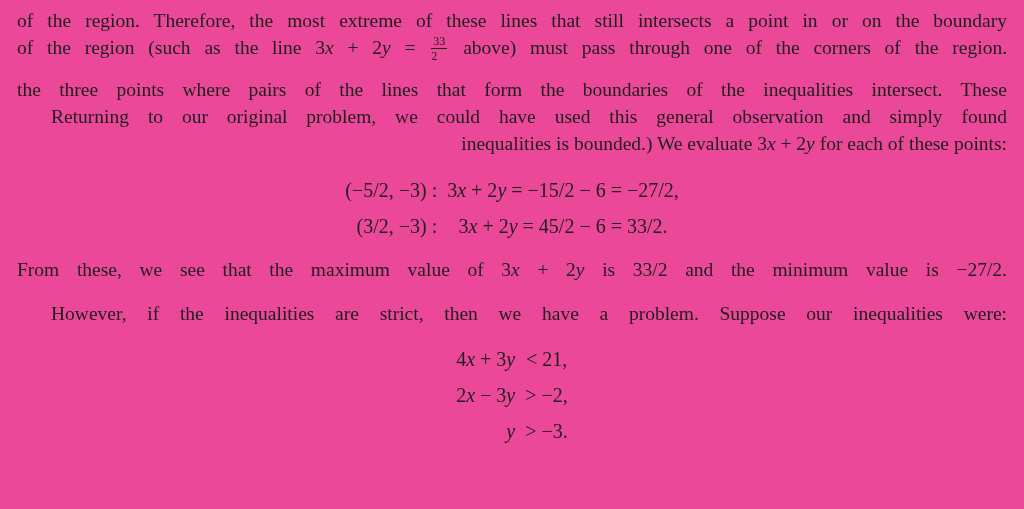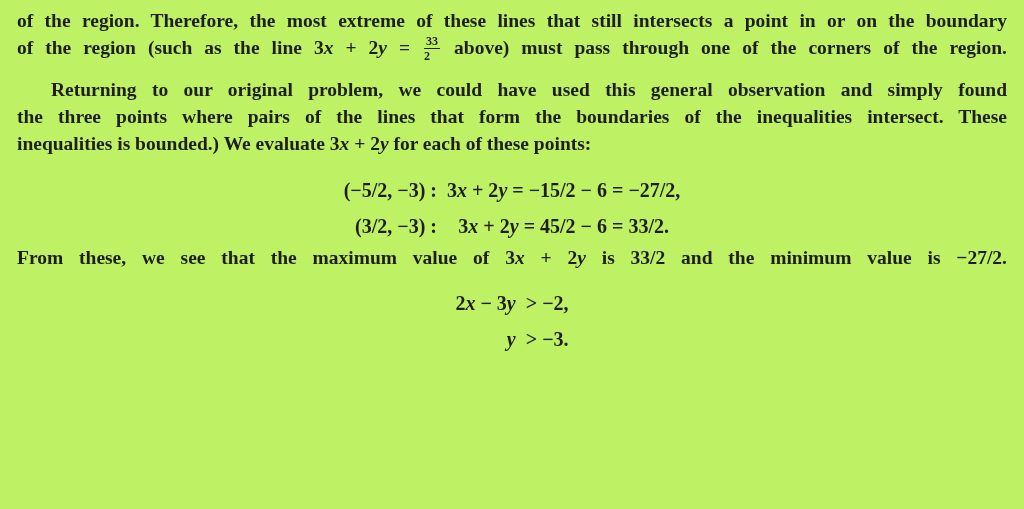--- a/index.html
+++ b/index.html
@@ -14,38 +14,38 @@
     box-sizing: border-box;
     padding: 7px 17px 0 17px;
     background: #ffffff;
     color: #1e1e1e;
     font-family: "Liberation Serif", "DejaVu Serif", serif;
     font-size: 19.5px;
   }
   .para { margin: 0; }
   .line {
     line-height: 27px;
-    text-align: left;
+    text-align: right;
     white-space: normal;
   }
   .line.jfull {
     text-align: justify;
     text-align-last: justify;
   }
   .line.indent { text-indent: 34px; }
 
   
   [data-name="para-returning"]      { margin-top: 14px; }
   [data-name="eq-point-evaluations"]{ margin-top: 15px; }
   [data-name="para-min-max"]        { }
   [data-name="para-however"]        { margin-top: 17px; }
   [data-name="eq-strict-system"]    { margin-top: 14px; }
 
   
-  .eqtable { display: table; margin: 0 auto; font-size: 20px; }
+  .eqtable { display: table; margin: 12px auto; font-size: 20px; }
   .eqrow   { display: table-row; }
   .eqleft  { display: table-cell; text-align: right; line-height: 36px; }
   .eqright { display: table-cell; text-align: center; line-height: 36px; padding-left: 10px; }
 
   
   .math i, .eqleft i, .eqright i { font-style: italic; }
 
   
   .frac {
     display: inline-block;
@@ -54,48 +54,55 @@
     line-height: 1.0;
     font-size: 0.62em;
     margin: 0 2px;
   }
   .frac .num { display: block; border-bottom: 1px solid currentColor; padding: 0 2px 1px; }
   .frac .den { display: block; padding-top: 1px; }
 </style>
 </head>
 <body>
 
-<div class="page" data-name="document-page" style="background: #bef264; color: rgb(30, 30, 30); font-weight: bold;">
+<div class="page" data-name="document-page" style="background: #ec4899; color: rgb(30, 30, 30);">
   <div data-name="document-body">
       <div data-name="para-extreme-lines" class="para">
         <div class="line jfull" data-name="text-line">of the region. Therefore, the most extreme of these lines that still intersects a point in or on the boundary</div>
         <div class="line jfull" data-name="text-line">of the region (such as the line <span class="math" data-name="inline-math">3<i>x</i> + 2<i>y</i> = </span><span class="frac" data-name="stacked-fraction"><span class="num" data-name="fraction-numerator">33</span><span class="den" data-name="fraction-denominator">2</span></span> above) must pass through one of the corners of the region.</div>
       </div>
       <div data-name="para-returning" class="para">
+        <div class="line jfull" data-name="text-line">the three points where pairs of the lines that form the boundaries of the inequalities intersect. These</div>
         <div class="line jfull indent" data-name="text-line">Returning to our original problem, we could have used this general observation and simply found</div>
-        <div class="line jfull" data-name="text-line">the three points where pairs of the lines that form the boundaries of the inequalities intersect. These</div>
         <div class="line" data-name="text-line">inequalities is bounded.) We evaluate <span class="math" data-name="inline-math">3<i>x</i> + 2<i>y</i></span> for each of these points:</div>
       </div>
       <div data-name="eq-point-evaluations" class="eqblock">
         <div class="eqtable" data-name="equation-table">
           <div class="eqrow" data-name="equation-row">
             <span class="eqleft" data-name="equation-lhs">(−5/2, −3) :</span>
             <span class="eqright" data-name="equation-rhs">3<i>x</i> + 2<i>y</i> = −15/2 − 6 = −27/2,</span>
           </div>
           <div class="eqrow" data-name="equation-row">
             <span class="eqleft" data-name="equation-lhs">(3/2, −3) :</span>
             <span class="eqright" data-name="equation-rhs">3<i>x</i> + 2<i>y</i> = 45/2 − 6 = 33/2.</span>
           </div>
         </div>
       </div>
       <div data-name="para-min-max" class="para">
         <div class="line jfull" data-name="text-line">From these, we see that the maximum value of <span class="math" data-name="inline-math">3<i>x</i> + 2<i>y</i></span> is 33/2 and the minimum value is −27/2.</div>
       </div>
+      <div data-name="para-however" class="para">
+        <div class="line jfull indent" data-name="text-line">However, if the inequalities are strict, then we have a problem. Suppose our inequalities were:</div>
+      </div>
       <div data-name="eq-strict-system" class="eqblock">
         <div class="eqtable" data-name="equation-table">
+          <div class="eqrow" data-name="equation-row">
+            <span class="eqleft" data-name="equation-lhs">4<i>x</i> + 3<i>y</i></span>
+            <span class="eqright" data-name="equation-rhs">&lt; 21,</span>
+          </div>
           <div class="eqrow" data-name="equation-row">
             <span class="eqleft" data-name="equation-lhs">2<i>x</i> − 3<i>y</i></span>
             <span class="eqright" data-name="equation-rhs">&gt; −2,</span>
           </div>
           <div class="eqrow" data-name="equation-row">
             <span class="eqleft" data-name="equation-lhs"><i>y</i></span>
             <span class="eqright" data-name="equation-rhs">&gt; −3.</span>
           </div>
         </div>
       </div>

